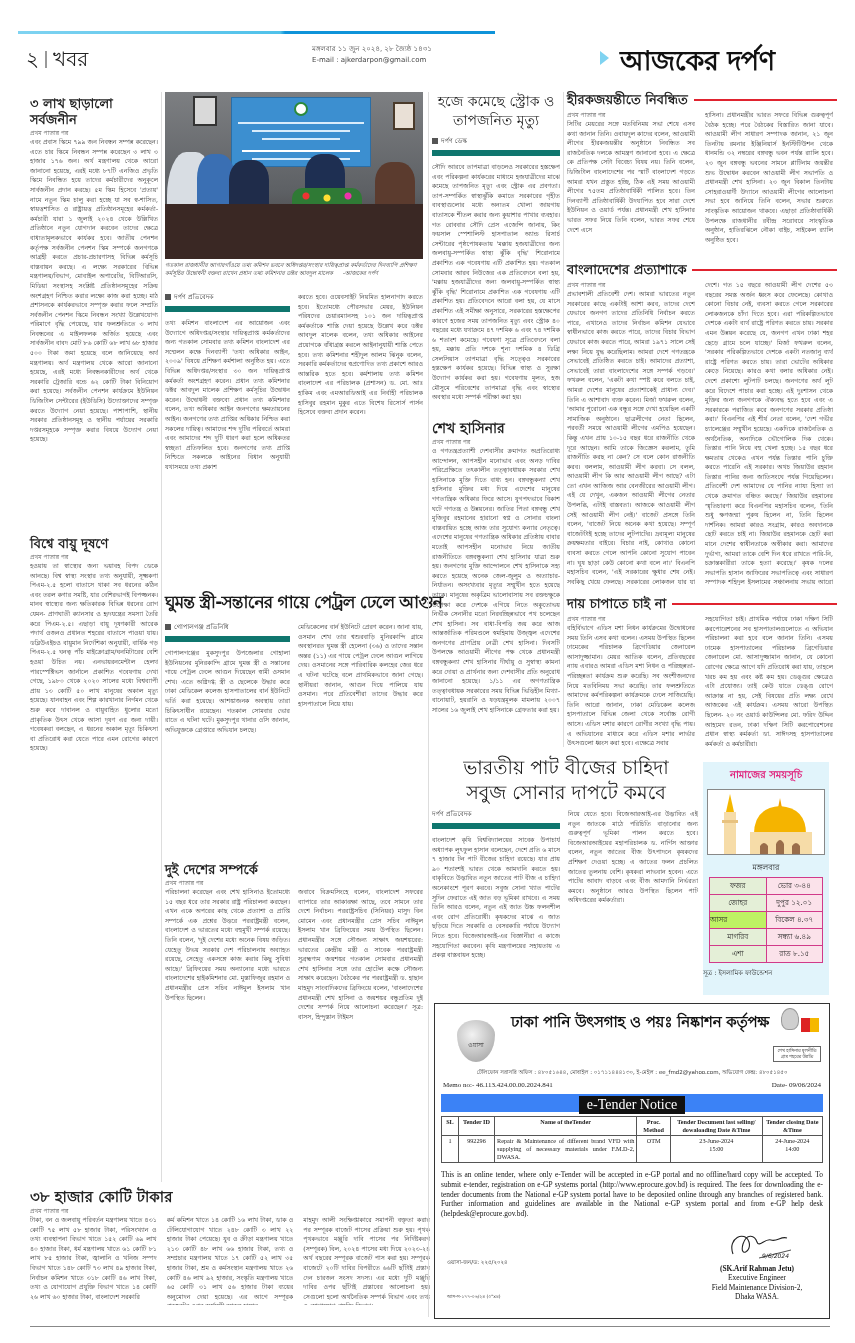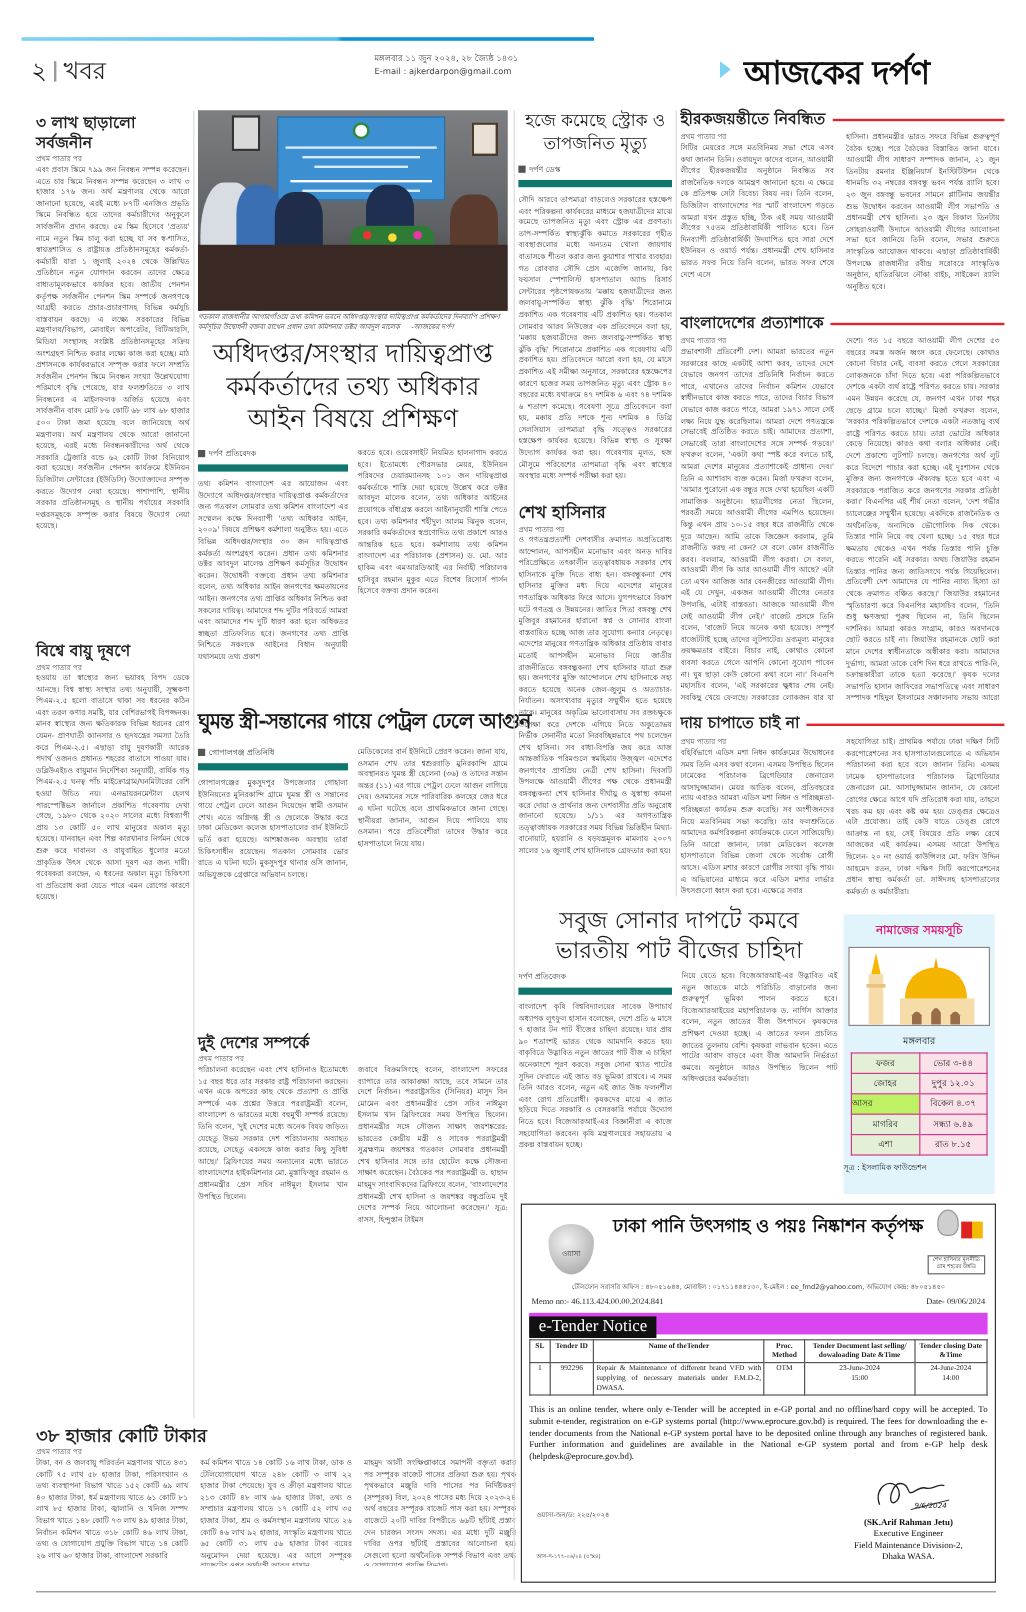--- a/index.html
+++ b/index.html
@@ -96,21 +96,20 @@
   <div class="person" style="left:210px; top:70px; width:40px; height:50px; background:#5b3b2e;"></div>
   <div class="flowers"></div>
   <div class="table"></div>
 </div>
 <div class="abs caption">
   <span>গতকাল রাজধানীর আগারগাঁওয়ে তথ্য কমিশন ভবনে অধিদপ্তর/সংস্থার দায়িত্বপ্রাপ্ত কর্মকর্তাদের দিনব্যাপি প্রশিক্ষণ কর্মসূচির উদ্বোধনী বক্তব্য রাখেন প্রধান তথ্য কমিশনার ডক্টর আবদুল মালেক</span>
   <span style="margin-left:8px;">-আজকের দর্পণ</span>
 </div>
 
 <div class="abs" style="left:165px; top:282px; width:258px;">
-  <div class="headline-big" style="font-size:21px; line-height:27px;">অধিদপ্তর/সংস্থার দায়িত্বপ্রাপ্ত কর্মকর্তাদের তথ্য অধিকার আইন বিষয়ে প্রশিক্ষণ</div>
   <div style="display:flex; gap:8px; margin-top:10px;">
     <div style="width:125px;">
       <div class="byline"><span class="sq"></span><span>দর্পণ প্রতিবেদক</span></div>
       <div class="body-text" style="height:168px; overflow:hidden;">তথ্য কমিশন বাংলাদেশ এর আয়োজন এবং উদ্যোগে অধিদপ্তর/সংস্থার দায়িত্বপ্রাপ্ত কর্মকর্তাদের জন্য গতকাল সোমবার তথ্য কমিশন বাংলাদেশ এর সম্মেলন কক্ষে দিনব্যাপী 'তথ্য অধিকার আইন, ২০০৯' বিষয়ে প্রশিক্ষণ কর্মশালা অনুষ্ঠিত হয়। এতে বিভিন্ন অধিদপ্তর/সংস্থার ৩০ জন দায়িত্বপ্রাপ্ত কর্মকর্তা অংশগ্রহণ করেন। প্রধান তথ্য কমিশনার ডক্টর আবদুল মালেক প্রশিক্ষণ কর্মসূচির উদ্বোধন করেন। উদ্বোধনী বক্তব্যে প্রধান তথ্য কমিশনার বলেন, তথ্য অধিকার আইন জনগণের ক্ষমতায়নের আইন। জনগণের তথ্য প্রাপ্তির অধিকার নিশ্চিত করা সকলের দায়িত্ব। আমাদের শব্দ দুটির পরিবর্তে আমরা এবং আমাদের শব্দ দুটি ধারণ করা হলে অধিকতর স্বচ্ছতা প্রতিফলিত হবে। জনগণের তথ্য প্রাপ্তি নিশ্চিতে সকলকে আইনের বিধান অনুযায়ী যথাসময়ে তথ্য প্রকাশ</div>
     </div>
     <div class="body-text" style="width:125px; height:196px; overflow:hidden;">করতে হবে। ওয়েবসাইট নিয়মিত হালনাগাদ করতে হবে। ইতোমধ্যে পৌরসভার মেয়র, ইউনিয়ন পরিষদের চেয়ারম্যানসহ ১০১ জন দায়িত্বপ্রাপ্ত কর্মকর্তাকে শাস্তি দেয়া হয়েছে উল্লেখ করে ডক্টর আবদুল মালেক বলেন, তথ্য অধিকার আইনের প্রয়োগকে বাঁধাগ্রস্ত করলে আইনানুযায়ী শাস্তি পেতে হবে। তথ্য কমিশনার শহীদুল আলম ঝিনুক বলেন, সরকারি কর্মকর্তাদের স্বপ্রণোদিত তথ্য প্রকাশে আরও আন্তরিক হতে হবে। কর্মশালায় তথ্য কমিশন বাংলাদেশ এর পরিচালক (প্রশাসন) ড. মো. আঃ হাকিম এবং এমআরডিআই এর নির্বাহী পরিচালক হাসিবুর রহমান মুকুর এতে বিশেষ রিসোর্স পার্সন হিসেবে বক্তব্য প্রদান করেন।</div>
   </div>
 </div>
 
 <div class="abs" style="left:165px; top:590px; width:258px;">
@@ -181,22 +180,22 @@
   <div style="display:flex; gap:10px; margin-top:2px;">
     <div style="width:128px;">
       <div class="kicker">প্রথম পাতার পর</div>
       <div class="body-text" style="height:132px; overflow:hidden;">বহির্বিভাগে এডিস মশা নিধন কার্যক্রমের উদ্বোধনের সময় তিনি এসব কথা বলেন। এসময় উপস্থিত ছিলেন ঢামেকের পরিচালক ব্রিগেডিয়ার জেনারেল আসাদুজ্জামান। মেয়র আতিক বলেন, প্রতিবছরের ন্যায় এবারও আমরা এডিস মশা নিধন ও পরিচ্ছন্নতা-পরিচ্ছন্নতা কার্যক্রম শুরু করেছি। সব অংশীজনদের নিয়ে মতবিনিময় সভা করেছি। তার ফলশ্রুতিতে আমাদের কর্মপরিকল্পনা কার্যক্রমকে ঢেলে সাজিয়েছি। তিনি আরো জানান, ঢাকা মেডিকেল কলেজ হাসপাতালে বিভিন্ন জেলা থেকে সর্বোচ্চ রোগী আসে। এডিস মশার কারণে রোগীর সংখ্যা বৃদ্ধি পায়। এ অভিযানের মাধ্যমে করে এডিস মশার লার্ভার উৎসগুলো ধ্বংস করা হবে। এক্ষেত্রে সবার</div>
     </div>
     <div class="body-text" style="width:128px; height:142px; overflow:hidden;">সহযোগিতা চাই। প্রাথমিক পর্যায়ে ঢাকা দক্ষিণ সিটি করপোরেশনের সব হাসপাতালগুলোতে এ অভিযান পরিচালনা করা হবে বলে জানান তিনি। এসময় ঢামেক হাসপাতালের পরিচালক ব্রিগেডিয়ার জেনারেল মো. আসাদুজ্জামান জানান, যে কোনো রোগের ক্ষেত্রে আগে যদি প্রতিরোধ করা যায়, তাহলে খরচ কম হয় এবং কষ্ট কম হয়। ডেঙ্গুর ক্ষেত্রেও এটা প্রযোজ্য। তাই কেউ যাতে ডেঙ্গু রোগে আক্রান্ত না হয়, সেই বিষয়ের প্রতি লক্ষ্য রেখে আজকের এই কার্যক্রম। এসময় আরো উপস্থিত ছিলেন- ২০ নং ওয়ার্ড কাউন্সিলর মো. ফরিদ উদ্দিন আহমেদ রতন, ঢাকা দক্ষিণ সিটি করপোরেশনের প্রধান স্বাস্থ্য কর্মকর্তা ডা. সাঈদসহ হাসপাতালের কর্মকর্তা ও কর্মচারীরা।</div>
   </div>
 </div>
 
 <div class="abs" style="left:432px; top:755px; width:268px;">
+  <div class="headline-big" style="font-size:19px; line-height:25px; white-space:nowrap;">ভারতীয় পাট বীজের চাহিদা</div>
   <div class="headline-big" style="font-size:19px; line-height:25px; white-space:nowrap;">সবুজ সোনার দাপটে কমবে</div>
-  <div class="headline-big" style="font-size:19px; line-height:25px; white-space:nowrap;">ভারতীয় পাট বীজের চাহিদা</div>
   <div style="display:flex; gap:8px; margin-top:4px;">
     <div style="width:128px;">
       <div class="byline"><span>দর্পণ প্রতিবেদক</span></div>
       <div class="body-text" style="height:185px; overflow:hidden;">বাংলাদেশ কৃষি বিশ্ববিদ্যালয়ের সাবেক উপাচার্য অধ্যাপক লুৎফুল হাসান বলেছেন, দেশে প্রতি ৬ মাসে ৭ হাজার টন পাট বীজের চাহিদা রয়েছে। যার প্রায় ৯০ শতাংশই ভারত থেকে আমদানি করতে হয়। বাকৃবিতে উদ্ভাবিত নতুন জাতের পাট বীজ এ চাহিদা অনেকাংশে পূরণ করবে। সবুজ সোনা খ্যাত পাটের সুদিন ফেরাতে এই জাত বড় ভূমিকা রাখবে। এ সময় তিনি আরও বলেন, নতুন এই জাত উচ্চ ফলনশীল এবং রোগ প্রতিরোধী। কৃষকদের মাঝে এ জাত ছড়িয়ে দিতে সরকারি ও বেসরকারি পর্যায়ে উদ্যোগ নিতে হবে। বিজেআরআই-এর বিজ্ঞানীরা এ কাজে সহযোগিতা করবেন। কৃষি মন্ত্রণালয়ের সহায়তায় এ প্রকল্প বাস্তবায়ন হচ্ছে।</div>
     </div>
     <div class="body-text" style="width:130px; height:200px; overflow:hidden;">নিয়ে যেতে হবে। বিজেআরআই-এর উদ্ভাবিত এই নতুন জাতকে মাঠে পরিচিতি বাড়ানোর জন্য গুরুত্বপূর্ণ ভূমিকা পালন করতে হবে। বিজেআরআইয়ের মহাপরিচালক ড. নার্গিস আক্তার বলেন, নতুন জাতের বীজ উৎপাদনে কৃষকদের প্রশিক্ষণ দেওয়া হচ্ছে। এ জাতের ফলন প্রচলিত জাতের তুলনায় বেশি। কৃষকরা লাভবান হবেন। এতে পাটের আবাদ বাড়বে এবং বীজ আমদানি নির্ভরতা কমবে। অনুষ্ঠানে আরও উপস্থিত ছিলেন পাট অধিদপ্তরের কর্মকর্তারা।</div>
   </div>
 </div>
 
 <div class="abs" style="left:703px; top:762px; width:126px; height:233px; background:#e1f4fb;">
@@ -247,21 +246,21 @@
   <div style="position:absolute; left:22px; top:36px; width:38px; text-align:center; font-size:6px; color:#333;">ওয়াসা</div>
   <div style="position:absolute; left:70px; top:6px; width:270px; text-align:center; font-size:15px; font-weight:bold; color:#111; white-space:nowrap; letter-spacing:-0.3px;">ঢাকা পানি উৎসগাহ ও পয়ঃ নিষ্কাশন কর্তৃপক্ষ</div>
   <div style="position:absolute; right:8px; top:2px; width:48px; height:40px;">
     <div style="position:absolute; left:8px; top:2px; width:18px; height:22px; border-radius:50% 50% 40% 40%; background:#cfcfcf; border:1px solid #999;"></div>
     <div style="position:absolute; left:28px; top:12px; width:18px; height:14px; background:linear-gradient(90deg,#d22 50%, #f5b800 50%);"></div>
   </div>
   <div style="position:absolute; right:8px; top:42px; width:48px; border:1px solid #666; font-size:4.5px; line-height:6px; text-align:center; padding:1px;">শেখ হাসিনার মূলনীতি গ্রাম শহরের উন্নতি</div>
   <div style="position:absolute; left:8px; right:8px; top:65px; text-align:center; font-size:5.5px; color:#333; white-space:nowrap; overflow:hidden;">টেলিফোন সরাসরি অফিস : ৪৮০৫১৬৪৪, মোবাইল : ০১৭১১৪৪৪১৩০, ই-মেইল : ee_fmd2@yahoo.com, অভিযোগ কেন্দ্র: ৪৮০৫১৪৫০</div>
   <div style="position:absolute; left:8px; top:77px; font-size:7px; font-family:'Liberation Serif', serif;">Memo no:- 46.113.424.00.00.2024.841</div>
   <div style="position:absolute; right:8px; top:77px; font-size:7px; font-family:'Liberation Serif', serif;">Date- 09/06/2024</div>
-  <div style="position:absolute; left:6px; right:6px; top:90px; height:18px; background:#d946ef; ">
+  <div style="position:absolute; left:6px; right:6px; top:90px; height:18px; background:#3b82f6; text-align:center;">
     <span style="display:inline-block; background:#111; color:#fff; font-family:'Liberation Serif', serif; font-size:14px; line-height:18px; padding:0 8px;">e-Tender Notice</span>
   </div>
   <table style="position:absolute; left:6px; top:112px; width:382px; border-collapse:collapse; font-family:'Liberation Serif', serif; font-size:6.2px; line-height:8px;">
     <thead>
         <tr id="tender-head">
           <th style="border: 1px solid rgb(85, 85, 85); padding: 1px 2px; font-weight: bold; vertical-align: top; width: 14px;">SL</th>
           <th style="border: 1px solid rgb(85, 85, 85); padding: 1px 2px; font-weight: bold; vertical-align: top; width: 30px;">Tender ID</th>
           <th style="border: 1px solid rgb(85, 85, 85); padding: 1px 2px; font-weight: bold; vertical-align: top; width: 118px;">Name of theTender</th>
           <th style="border: 1px solid rgb(85, 85, 85); padding: 1px 2px; font-weight: bold; vertical-align: top; width: 28px;">Proc. Method</th>
           <th style="border: 1px solid rgb(85, 85, 85); padding: 1px 2px; font-weight: bold; vertical-align: top; width: 76px;">Tender Document last selling/ dowaloading Date &amp;Time</th>

